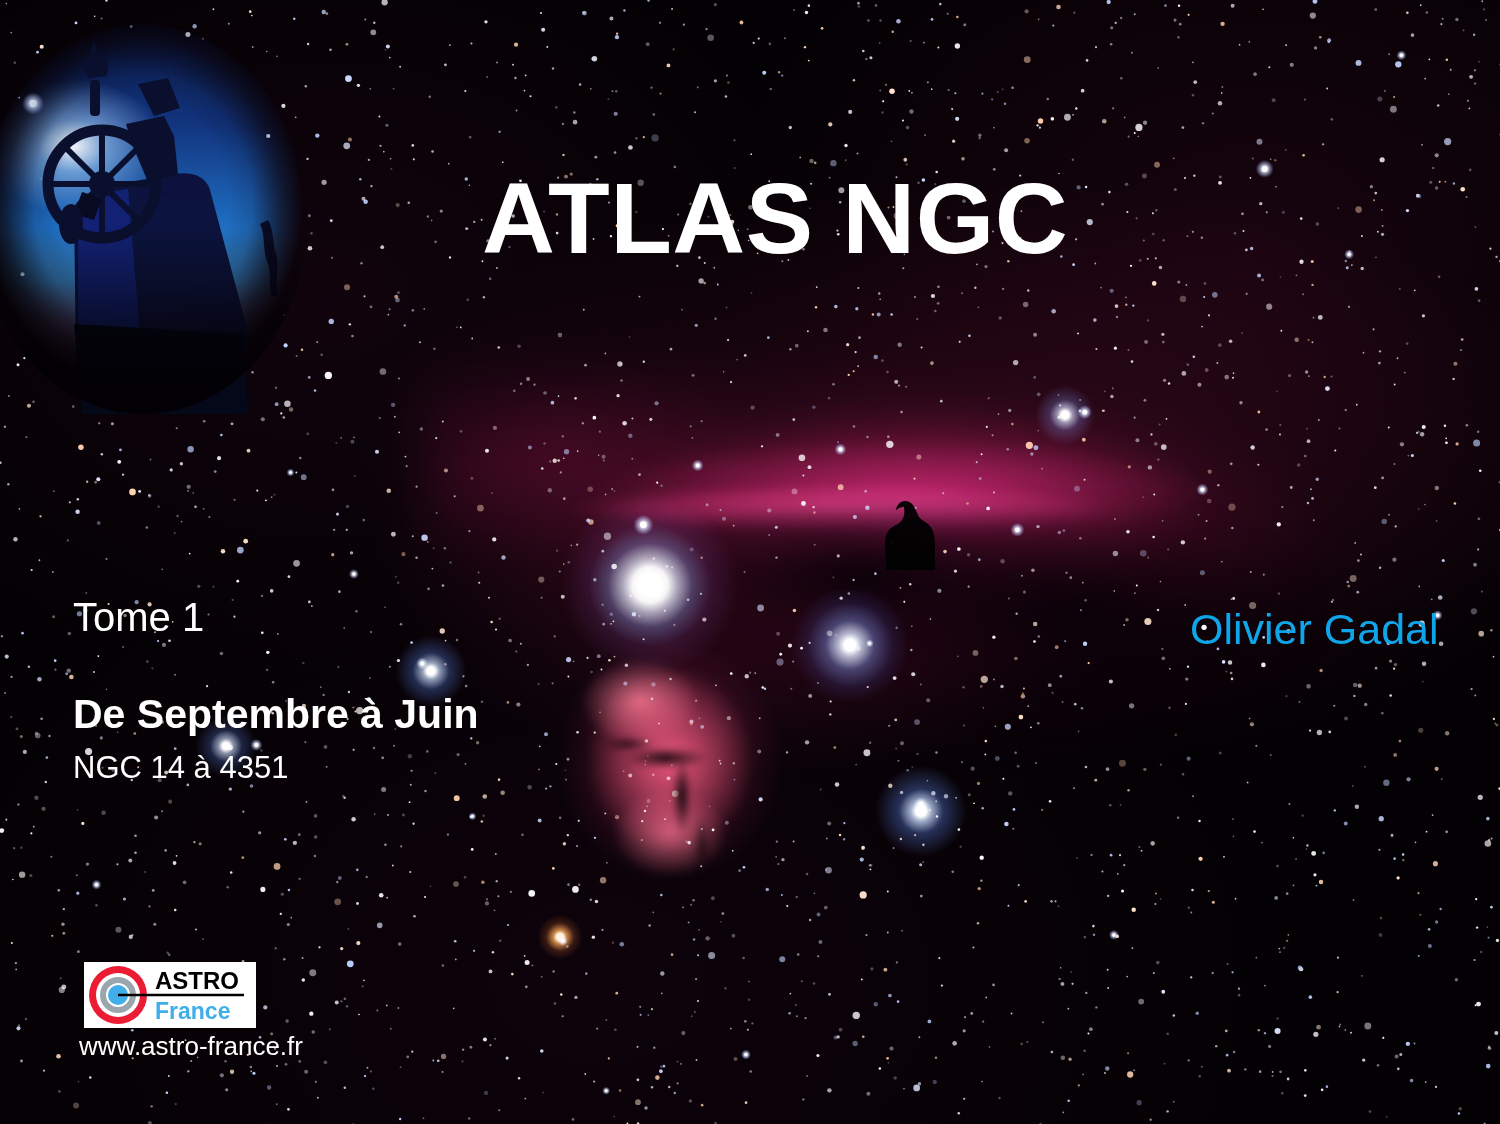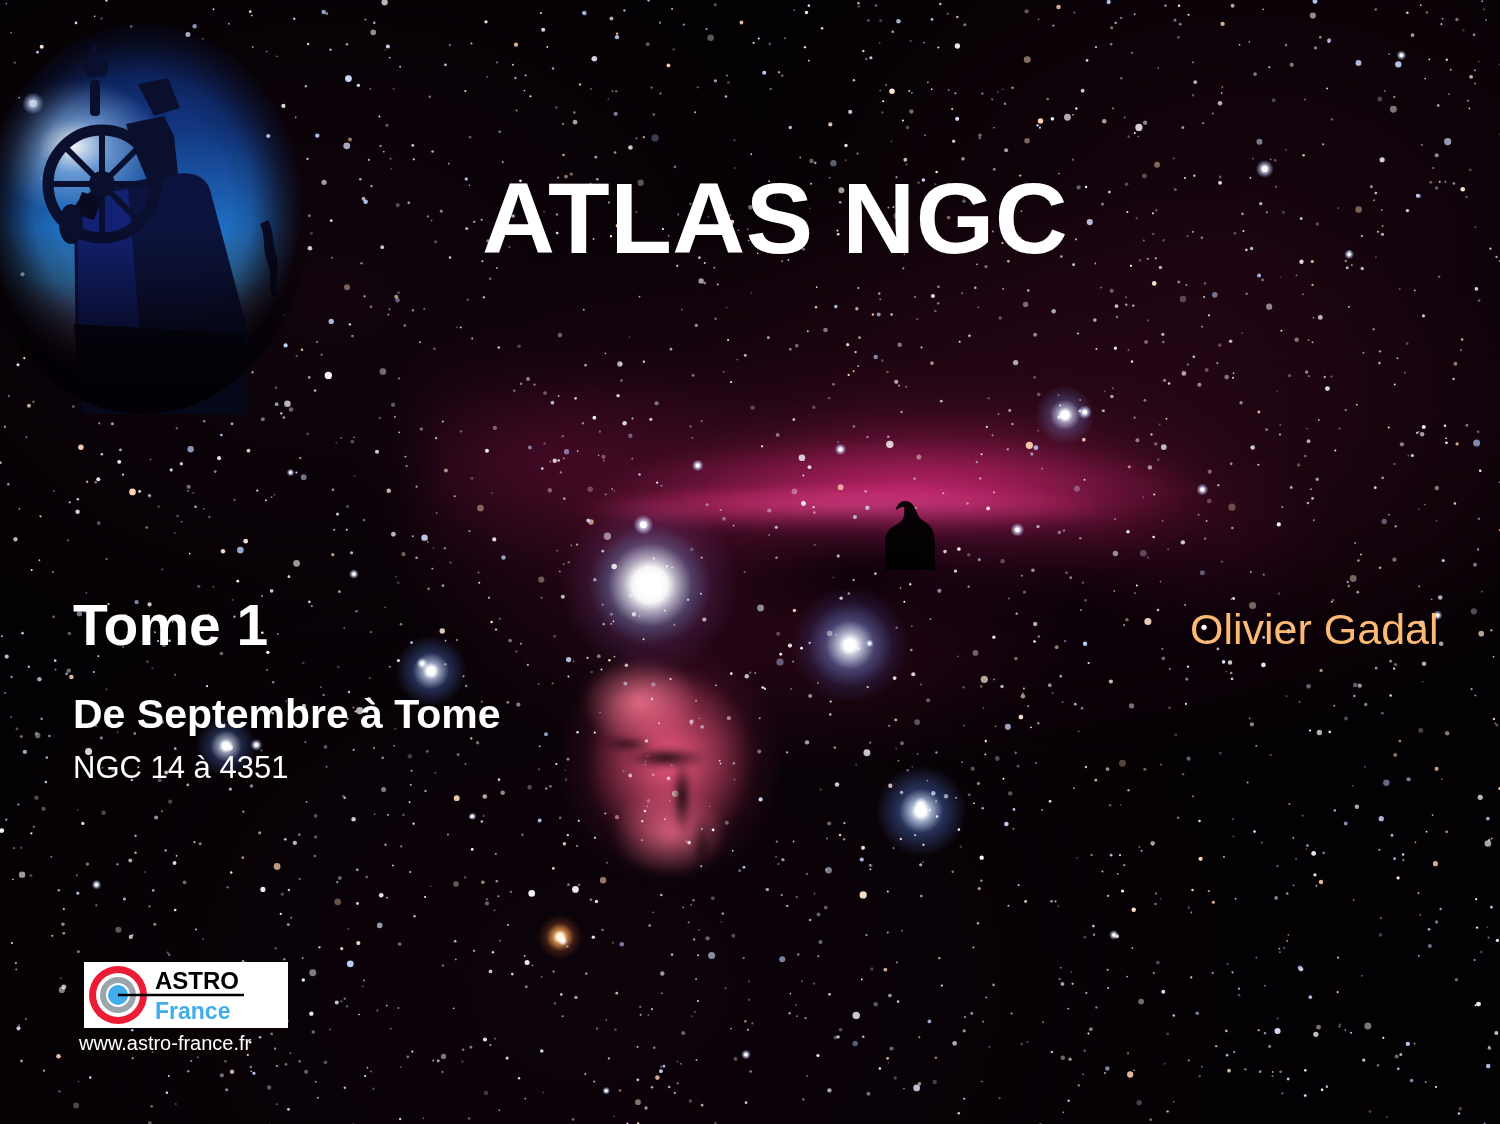--- a/index.html
+++ b/index.html
@@ -163,48 +163,48 @@
   .title1,.title2{
     position:absolute;
     color:#fff;font-weight:bold;letter-spacing:.5px;
     white-space:nowrap;line-height:1;
   }
   .title1{left:482px;top:168px;font-size:101px;}
   .title2{left:282px;top:291px;font-size:102px;letter-spacing:-1px;}
 
   .tome{
     position:absolute;left:73px;top:597px;
-    color:#fff;font-weight:bold;font-size:57px;line-height:1;white-space:nowrap;
+    color:#fff;font-weight:normal;font-size:40px;line-height:1;white-space:nowrap;
   }
   .subtitle{
     position:absolute;left:73px;top:694px;
     color:#fff;font-weight:bold;font-size:41px;line-height:1;white-space:nowrap;
   }
   .range{
     position:absolute;left:73px;top:752px;
     color:#fff;font-weight:normal;font-size:31px;line-height:1;white-space:nowrap;
   }
   .author{
     position:absolute;left:1190px;top:608px;
-    color:#fdba74;font-weight:normal;font-size:43px;line-height:1;white-space:nowrap;
+    color:#0ea5e9;font-weight:normal;font-size:43px;line-height:1;white-space:nowrap;
   }
   .credit{
     position:absolute;left:1066px;top:1026px;
     color:#fff;font-weight:normal;font-size:27px;line-height:1;white-space:nowrap;
   }
 
   
   .logo-box{
     position:absolute;left:84px;top:962px;
-    width:204px;height:66px;background:#ffffff;
+    width:172px;height:66px;background:#ffffff;border-radius:8px;
   }
   .logo-svg{display:block;width:172px;height:66px;}
   .logo-url{
     position:absolute;left:79px;top:1033px;
-    color:#fff;font-weight:normal;font-size:20px;line-height:1;white-space:nowrap;
+    color:#fff;font-weight:normal;font-size:26px;line-height:1;white-space:nowrap;
   }
 </style>
 </head>
 <body>
 
 <div id="cover">
 
   <div class="sky-base"></div>
   <div class="redhaze"></div>
   <div class="ic434b"></div>
@@ -2588,21 +2588,21 @@
 
       <path d="M282 200 C288 212 284 226 290 240 C294 250 290 260 294 272
                L300 272 C296 256 302 244 298 230 C294 216 296 206 290 196 Z" fill="#08061a" opacity=".9"></path>
     </svg>
     <div class="scope-fade"></div>
   </div>
 
   <div class="title1">ATLAS NGC</div>
 
   <div class="tome">Tome 1</div>
-  <div class="subtitle">De Septembre à Tome</div>
+  <div class="subtitle">De Septembre à Juin</div>
   <div class="range">NGC 14 à 4351</div>
   <div class="author">Olivier Gadal</div>
 
   <div class="logo-box">
     <svg class="logo-svg" viewBox="0 0 172 66">
       <rect x="0" y="0" width="172" height="66" fill="#ffffff"></rect>
       <g>
         <circle cx="34" cy="33" r="29" fill="#ED1C35"></circle>
         <circle cx="34" cy="33" r="22" fill="#ffffff"></circle>
         <circle cx="34" cy="33" r="18" fill="#9BA5AC"></circle>

